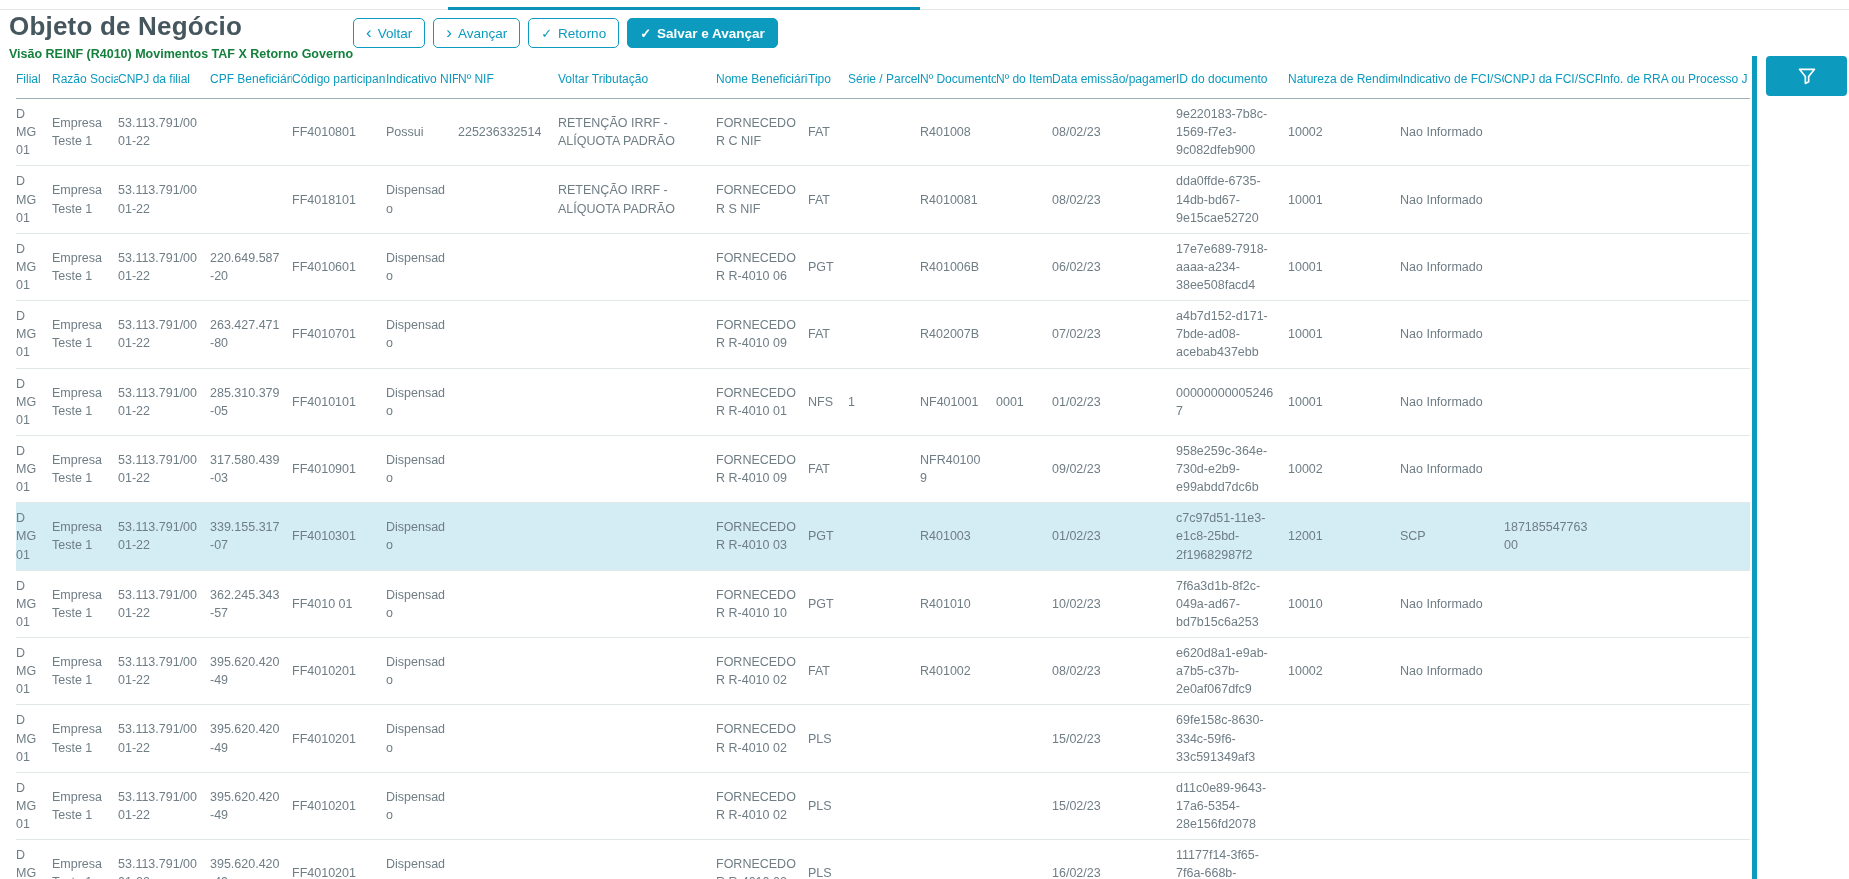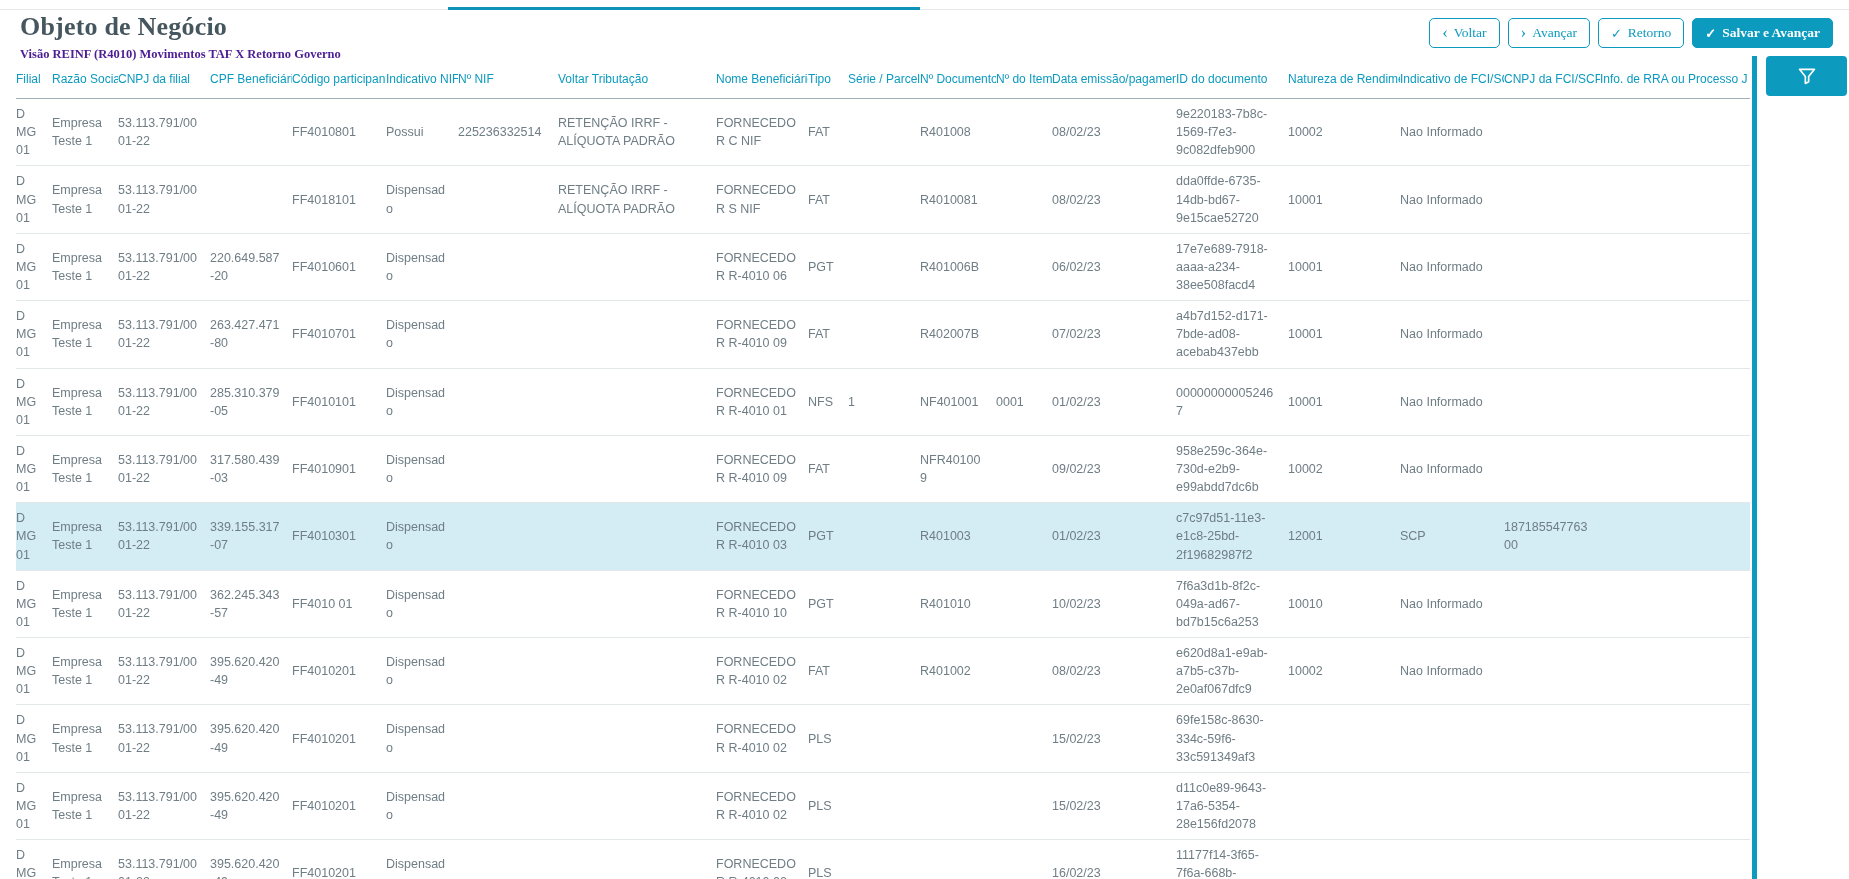--- a/index.html
+++ b/index.html
@@ -4,24 +4,24 @@
 <style>
   * { box-sizing: border-box; margin: 0; padding: 0; }
   html, body { width: 1849px; height: 879px; overflow: hidden; background: #fff; }
   body { font-family: "Liberation Sans", sans-serif; position: relative; }
 
   
   .topline { position: absolute; top: 9px; left: 0; width: 100%; height: 1px; background: #e4e8ea; }
   .tab-indicator { position: absolute; top: 7px; left: 448px; width: 472px; height: 3px; background: #0e93b8; }
 
   
-  .page-header { position: absolute; top: 12px; left: 20px; right: 16px; display: flex; justify-content: space-between; align-items: flex-start; font-family: Liberation Serif, serif; }
+  .page-header { position: absolute; top: 12px; left: 9px; right: 16px; display: flex; justify-content: flex-start; align-items: flex-start; }
   .titles { line-height: 1.15; }
   .page-title { font-size: 26px; font-weight: bold; color: #46565e; letter-spacing: .2px; }
-  .page-subtitle { font-size: 12.5px; color: #4c1d95; margin-top: 5px; font-weight: bold; }
+  .page-subtitle { font-size: 12.5px; color: #15803d; margin-top: 5px; font-weight: bold; }
   .actions { display: flex; gap: 8px; padding-top: 6px; }
   .btn { display: inline-flex; align-items: center; gap: 6px; height: 30px; padding: 0 12px;
          border: 1px solid #0c9abf; border-radius: 5px; background: #fff; color: #0c9abf;
          font-size: 13.5px; cursor: pointer; font-family: inherit; white-space: nowrap; }
   .btn .ico { font-size: 13px; line-height: 1; }
   .btn .chev { font-size: 17px; line-height: 1; margin-top: -2px; }
   .btn.primary { background: #0c9abf; color: #fff; border-color: #0c9abf; font-weight: bold; }
 
   
   .table-wrap { position: absolute; top: 56px; left: 16px; width: 1734px; bottom: 0; overflow: hidden; }

